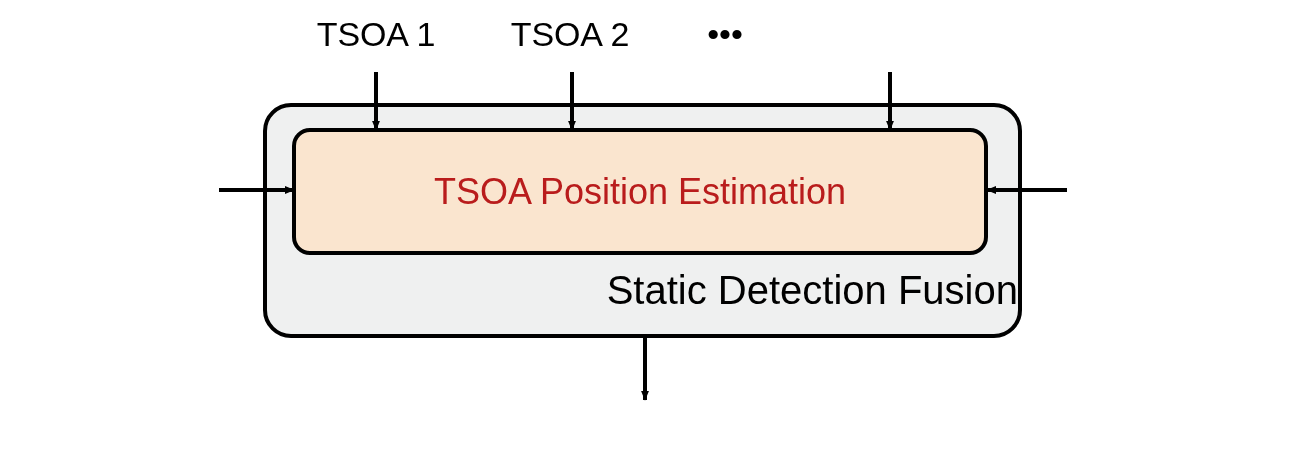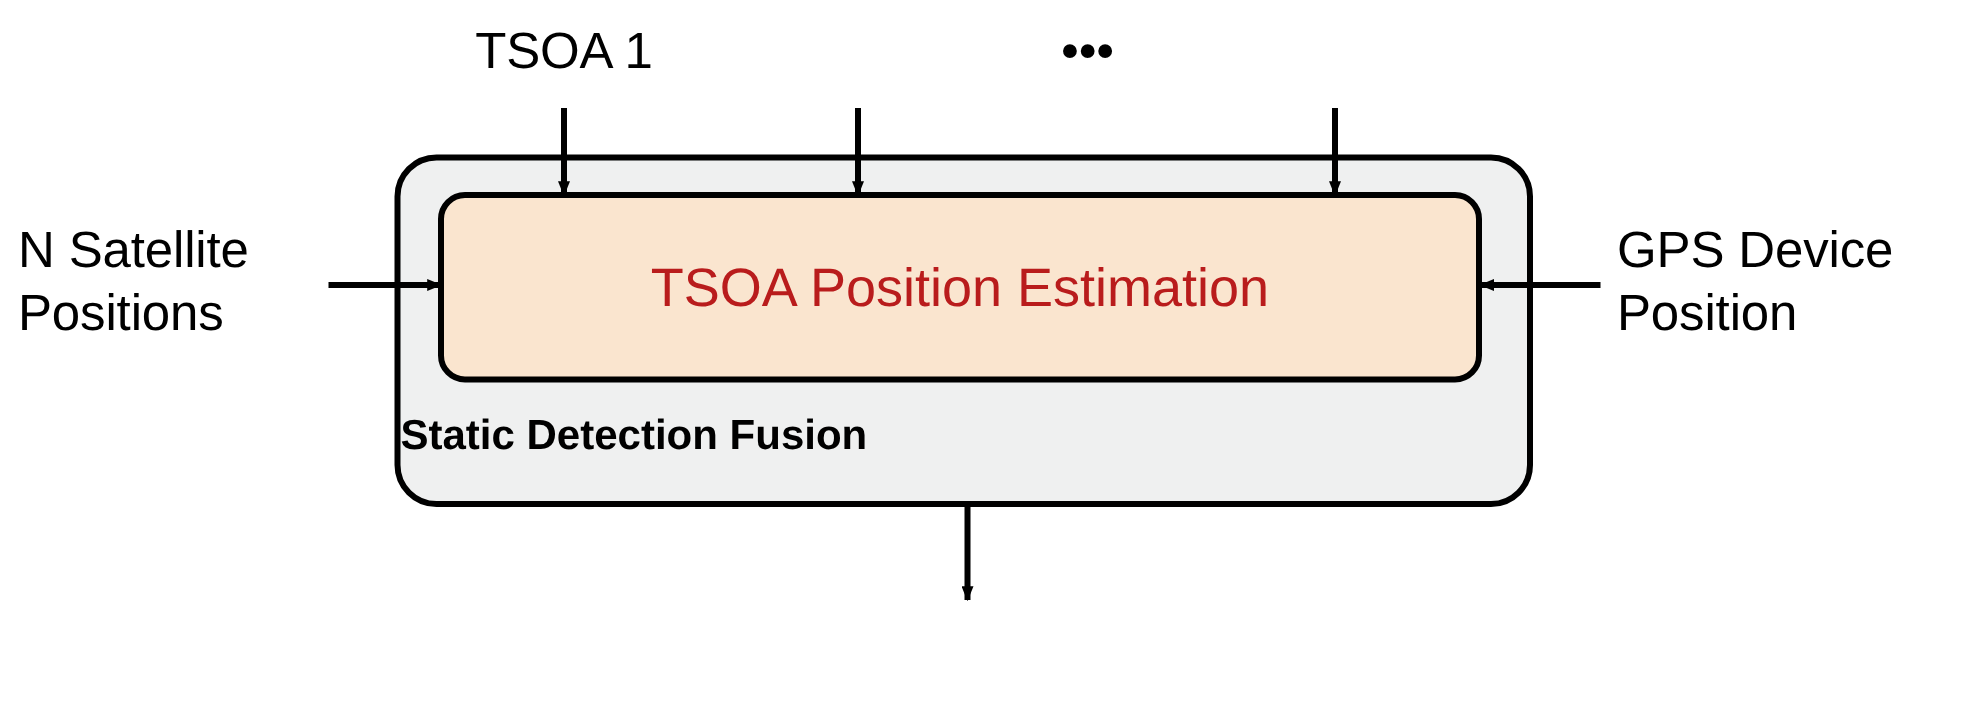--- a/index.html
+++ b/index.html
@@ -70,26 +70,25 @@
     font-size: 36px;
     line-height: 40px;
     color: #b91c1c;
     white-space: pre;
   }
   #outer-box-title {
     position: absolute;
     left: 0;
     right: 0;
     top: 161px;
-    text-align: left;
-    font-size: 28px;
+    text-align: right;
+    font-size: 40px;
     line-height: 44px;
     color: #000000;
     white-space: pre;
-    font-weight: bold;
   }
 
   
   #connectors {
     position: absolute;
     left: 0;
     top: 0;
     width: 1307px;
     height: 473px;
     pointer-events: none;
@@ -104,27 +103,26 @@
   #label-gps-device  { left: 1078px; top: 146px; width: 220px; }
   #label-target      { left: 386px;  top: 410px; width: 500px; }
 </style>
 </head>
 <body>
 
 <div id="canvas">
 
   <div class="label center" id="label-tsoa-1">TSOA 1</div>
 
+  <div class="label center" id="label-tsoa-2">TSOA 2</div>
 
   <div class="label center" id="label-ellipsis">•••</div>
 
 
-  <div class="label left" id="label-n-satellite">N Satellite<br>Positions</div>
 
-  <div class="label left" id="label-gps-device">GPS Device<br>Position</div>
 
 
   <div id="outer-box">
     <div id="outer-box-title">Static Detection Fusion</div>
   </div>
 
   <div id="inner-box">
     <div id="inner-box-title">TSOA Position Estimation</div>
   </div>
 

